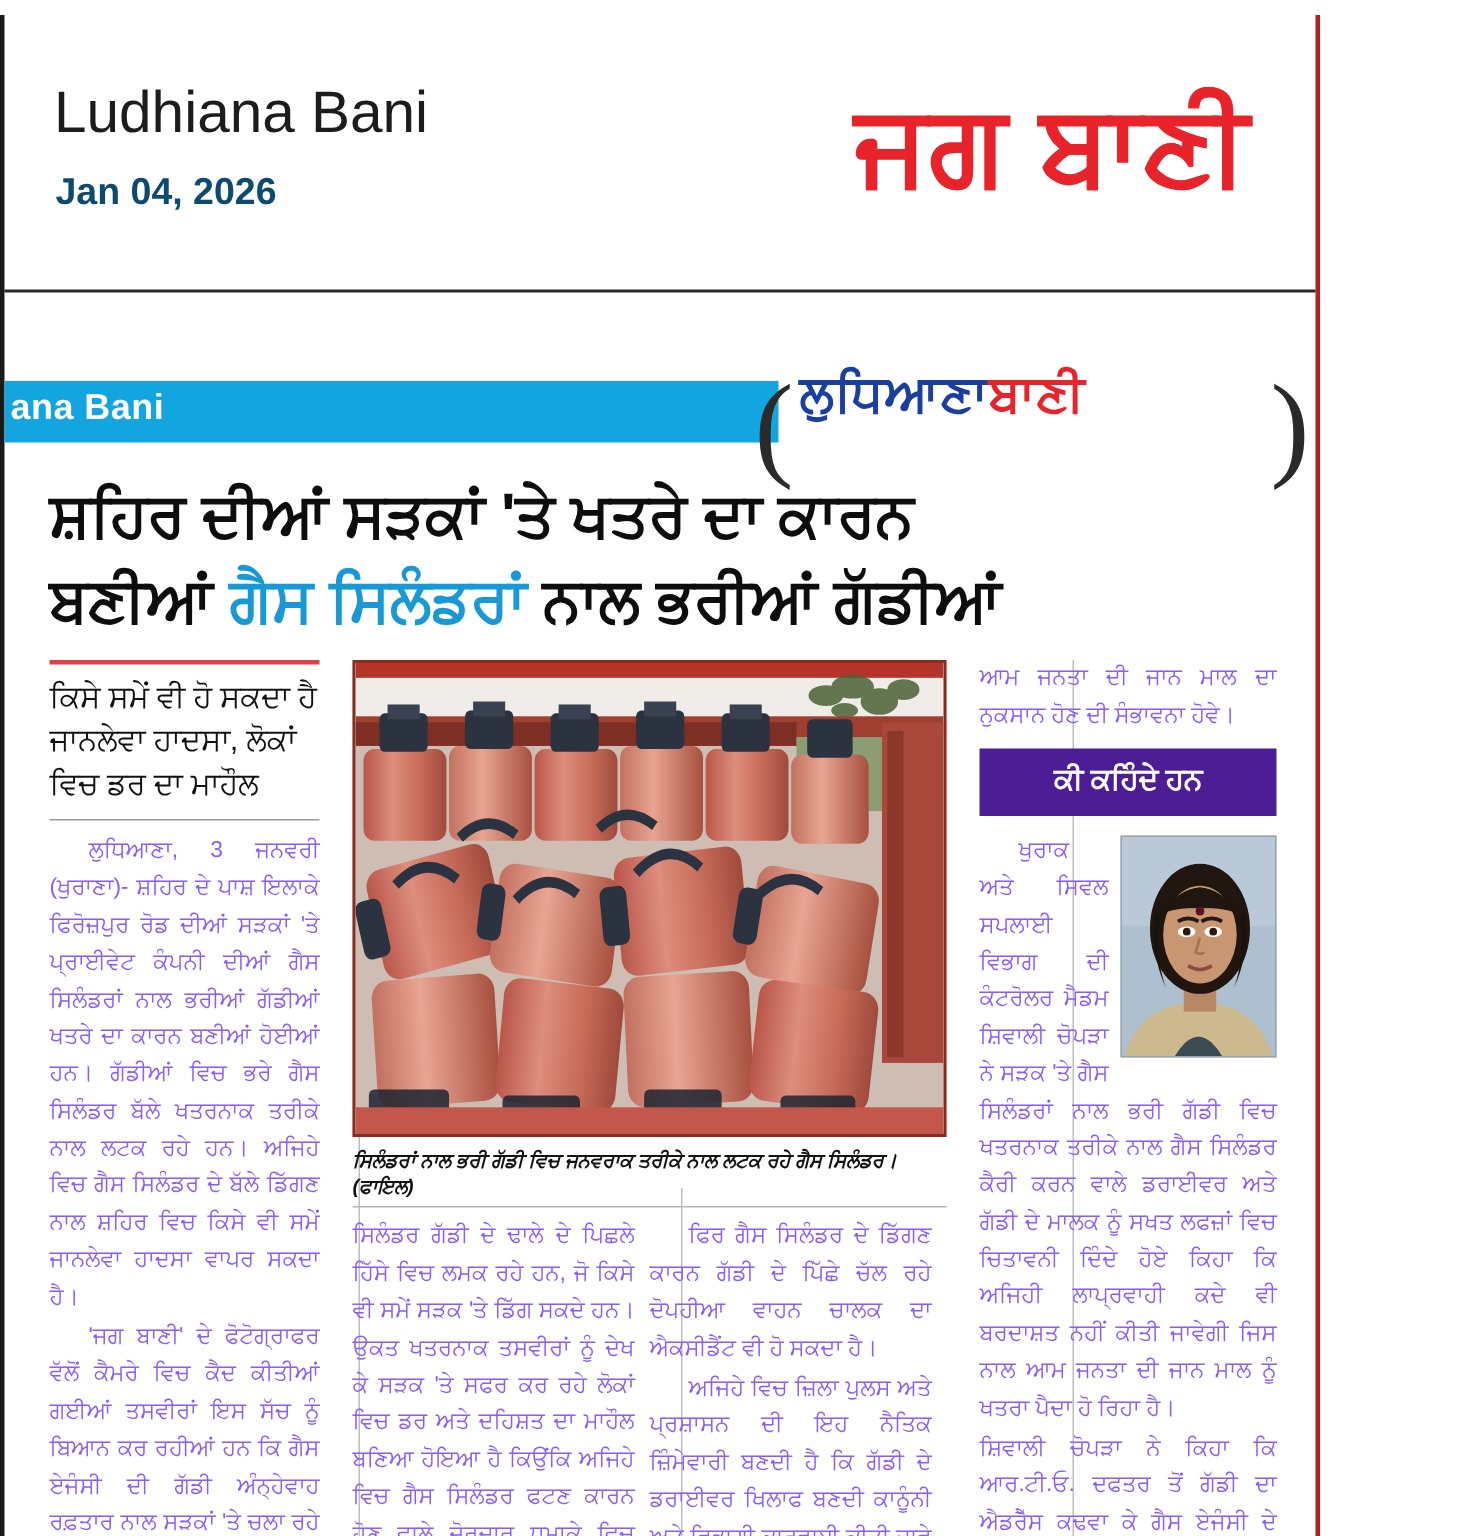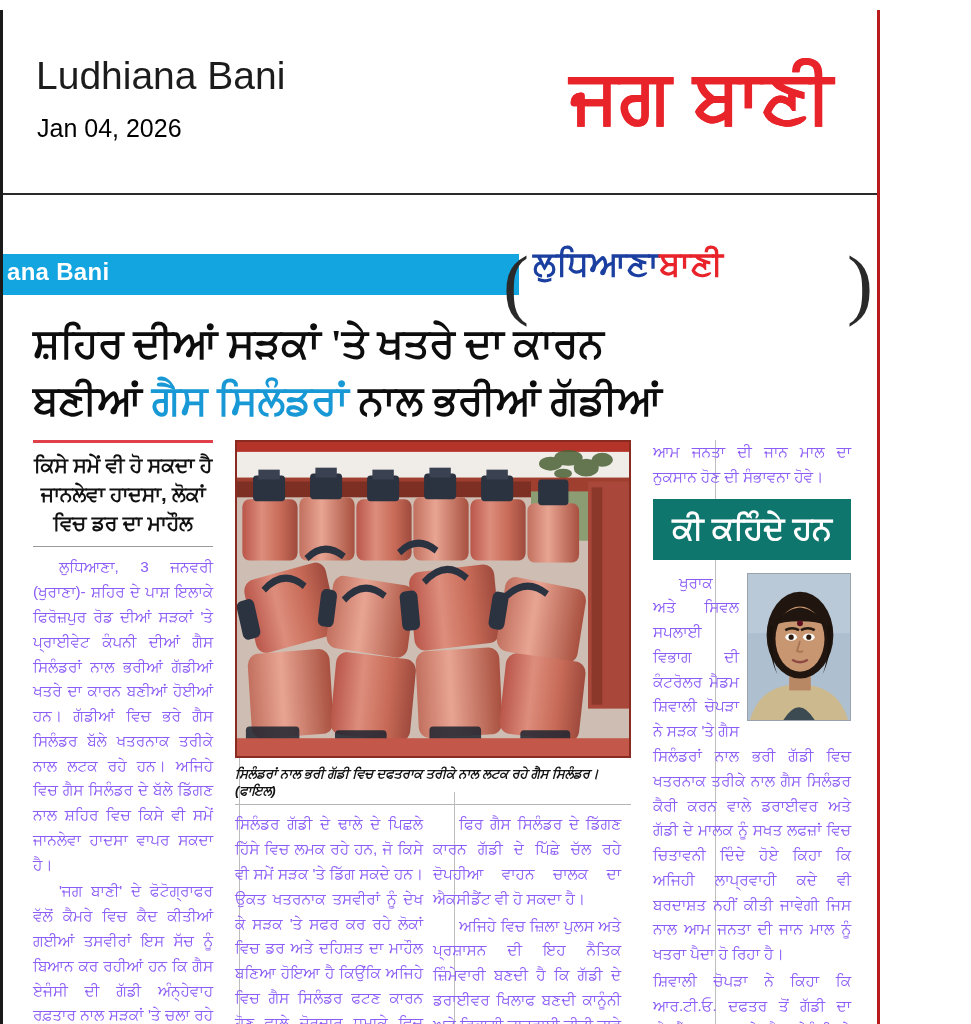--- a/index.html
+++ b/index.html
@@ -32,22 +32,22 @@
     font-size: 39px;
     font-weight: 400;
     color: #1c1c1c;
     letter-spacing: 0px;
     line-height: 1.05;
   }
   .site-date {
     position: absolute;
     left: 34px; top: 104px;
     font-size: 25px;
-    color: #000000;
-    font-weight: 400;
+    color: #0c4a6e;
+    font-weight: 700;
   }
   .masthead {
     position: absolute;
     right: 44px; top: 50px;
     font-size: 74px;
     line-height: 1;
     font-weight: 700;
     color: #e8232a;
     letter-spacing: 1px;
     white-space: nowrap;
@@ -98,21 +98,20 @@
     letter-spacing: 0.5px;
     white-space: nowrap;
   }
   .st-blue { color: #1a3fa0; }
   .st-red  { color: #e8232a; }
 
   
   .headline {
     margin: 6px 24px 0 30px;
     color: #0d0d0d;
-    font-family: Liberation Serif, serif;
   }
   .hl-line {
     font-size: 41px;
     font-weight: 700;
     line-height: 1.38;
     letter-spacing: -0.2px;
     white-space: nowrap;
   }
   .hl-blue { color: #1899d6; }
 
@@ -137,24 +136,24 @@
     background: #bdbdbd;
   }
 
   
   .subhead-rule-top {
     height: 3px; background: #e0404a; width: 100%;
     margin-bottom: 7px;
   }
   .subhead {
     font-size: 20.5px;
-    font-weight: 700;
+    font-weight: 400;
     line-height: 1.42;
     color: #111;
-    text-align: center;
+    text-align: left;
     letter-spacing: -0.2px;
   }
   .subhead-rule-bot {
     height: 1px; background: #9a9a9a; width: 100%;
     margin: 9px 0 8px 0;
   }
 
   .para {
     font-size: 15.3px;
     line-height: 1.62;
@@ -191,24 +190,24 @@
   .hrule-thin { height: 1px; background: #b5b5b5; margin: 5px 0 7px 0; }
 
   .mid-cols {
     display: flex;
     gap: 0;
   }
   .mid-col { width: 50%; padding-right: 10px; position: relative; }
 
   
   .redbox {
-    background: #0f766e;
+    background: #4c1d95;
     color: #fff;
     text-align: center;
-    font-size: 32px;
+    font-size: 20px;
     font-weight: 700;
     line-height: 1.28;
     padding: 9px 4px 11px 4px;
     margin: 9px 0 11px 0;
     letter-spacing: -0.3px;
   }
 
   .portrait {
     float: right;
     width: 104px;
@@ -379,21 +378,21 @@
             <rect x="10" y="288" width="60" height="18" rx="4"></rect>
             <rect x="110" y="292" width="58" height="16" rx="4"></rect>
             <rect x="216" y="288" width="58" height="18" rx="4"></rect>
             <rect x="318" y="292" width="56" height="16" rx="4"></rect>
           </g>
 
           <rect x="0" y="300" width="440" height="18" fill="#c2574a"></rect>
         </svg>
       </div>
 
-      <div class="caption"><span>ਸਿਲੰਡਰਾਂ ਨਾਲ ਭਰੀ ਗੱਡੀ ਵਿਚ ਦਫਤਰਾਕ ਤਰੀਕੇ ਨਾਲ ਲਟਕ ਰਹੇ ਗੈਸ ਸਿਲੰਡਰ।</span> <span class="credit">(ਫਾਇਲ)</span></div>
+      <div class="caption"><span>ਸਿਲੰਡਰਾਂ ਨਾਲ ਭਰੀ ਗੱਡੀ ਵਿਚ ਜਨਵਰਾਕ ਤਰੀਕੇ ਨਾਲ ਲਟਕ ਰਹੇ ਗੈਸ ਸਿਲੰਡਰ।</span> <span class="credit">(ਫਾਇਲ)</span></div>
 
       <div class="hrule-thin"></div>
 
       <div class="mid-cols">
         <div class="mid-col">
           <p class="para">ਸਿਲੰਡਰ ਗੱਡੀ ਦੇ ਢਾਲੇ ਦੇ ਪਿਛਲੇ ਹਿੱਸੇ ਵਿਚ ਲਮਕ ਰਹੇ ਹਨ, ਜੋ ਕਿਸੇ ਵੀ ਸਮੇਂ ਸੜਕ 'ਤੇ ਡਿੱਗ ਸਕਦੇ ਹਨ। ਉਕਤ ਖਤਰਨਾਕ ਤਸਵੀਰਾਂ ਨੂੰ ਦੇਖ ਕੇ ਸੜਕ 'ਤੇ ਸਫਰ ਕਰ ਰਹੇ ਲੋਕਾਂ ਵਿਚ ਡਰ ਅਤੇ ਦਹਿਸ਼ਤ ਦਾ ਮਾਹੌਲ ਬਣਿਆ ਹੋਇਆ ਹੈ ਕਿਉਂਕਿ ਅਜਿਹੇ ਵਿਚ ਗੈਸ ਸਿਲੰਡਰ ਫਟਣ ਕਾਰਨ ਹੋਣ ਵਾਲੇ ਜ਼ੋਰਦਾਰ ਧਮਾਕੇ ਵਿਚ ਕਈ ਬੇਗੁਨਾਹ ਲੋਕਾਂ ਦੀ ਜਾਨ ਜਾਣ ਦੀ ਸੰਭਾਵਨਾ ਨੂੰ ਨਜ਼ਰਅੰਦਾਜ਼ ਨਹੀਂ ਕੀਤਾ ਜਾ ਸਕਦਾ ਜਾਂ</p>
         </div>
         <div class="vrule" style="left:229px; top:352px; bottom:0;"></div>
         <div class="mid-col">
           <p class="para indent">ਫਿਰ ਗੈਸ ਸਿਲੰਡਰ ਦੇ ਡਿੱਗਣ ਕਾਰਨ ਗੱਡੀ ਦੇ ਪਿੱਛੇ ਚੱਲ ਰਹੇ ਦੋਪਹੀਆ ਵਾਹਨ ਚਾਲਕ ਦਾ ਐਕਸੀਡੈਂਟ ਵੀ ਹੋ ਸਕਦਾ ਹੈ।</p>

